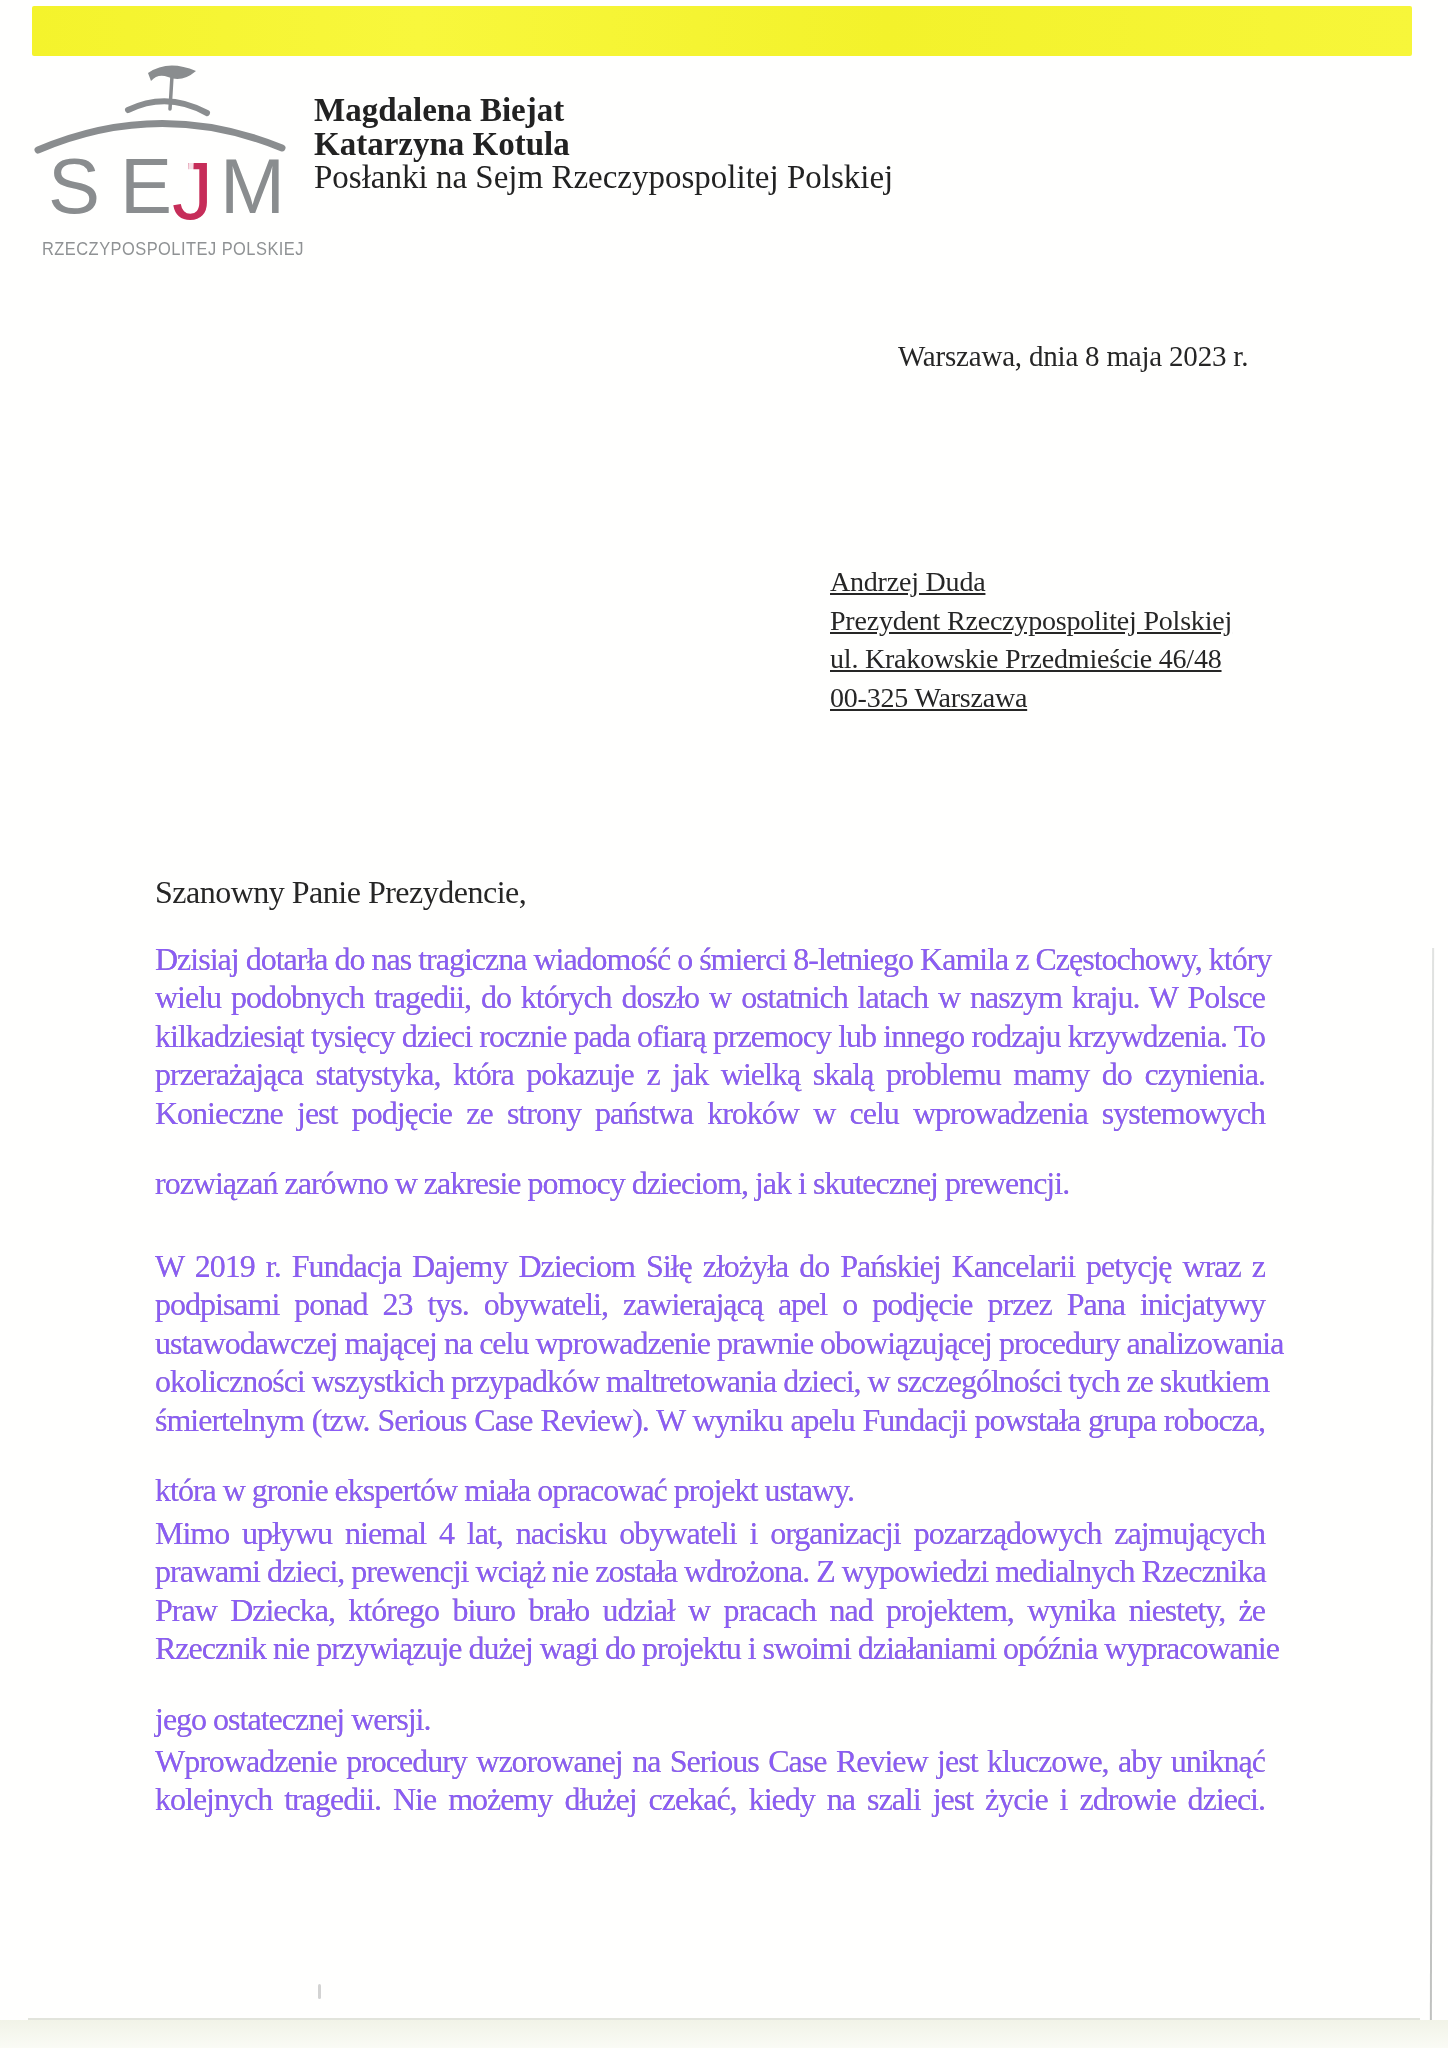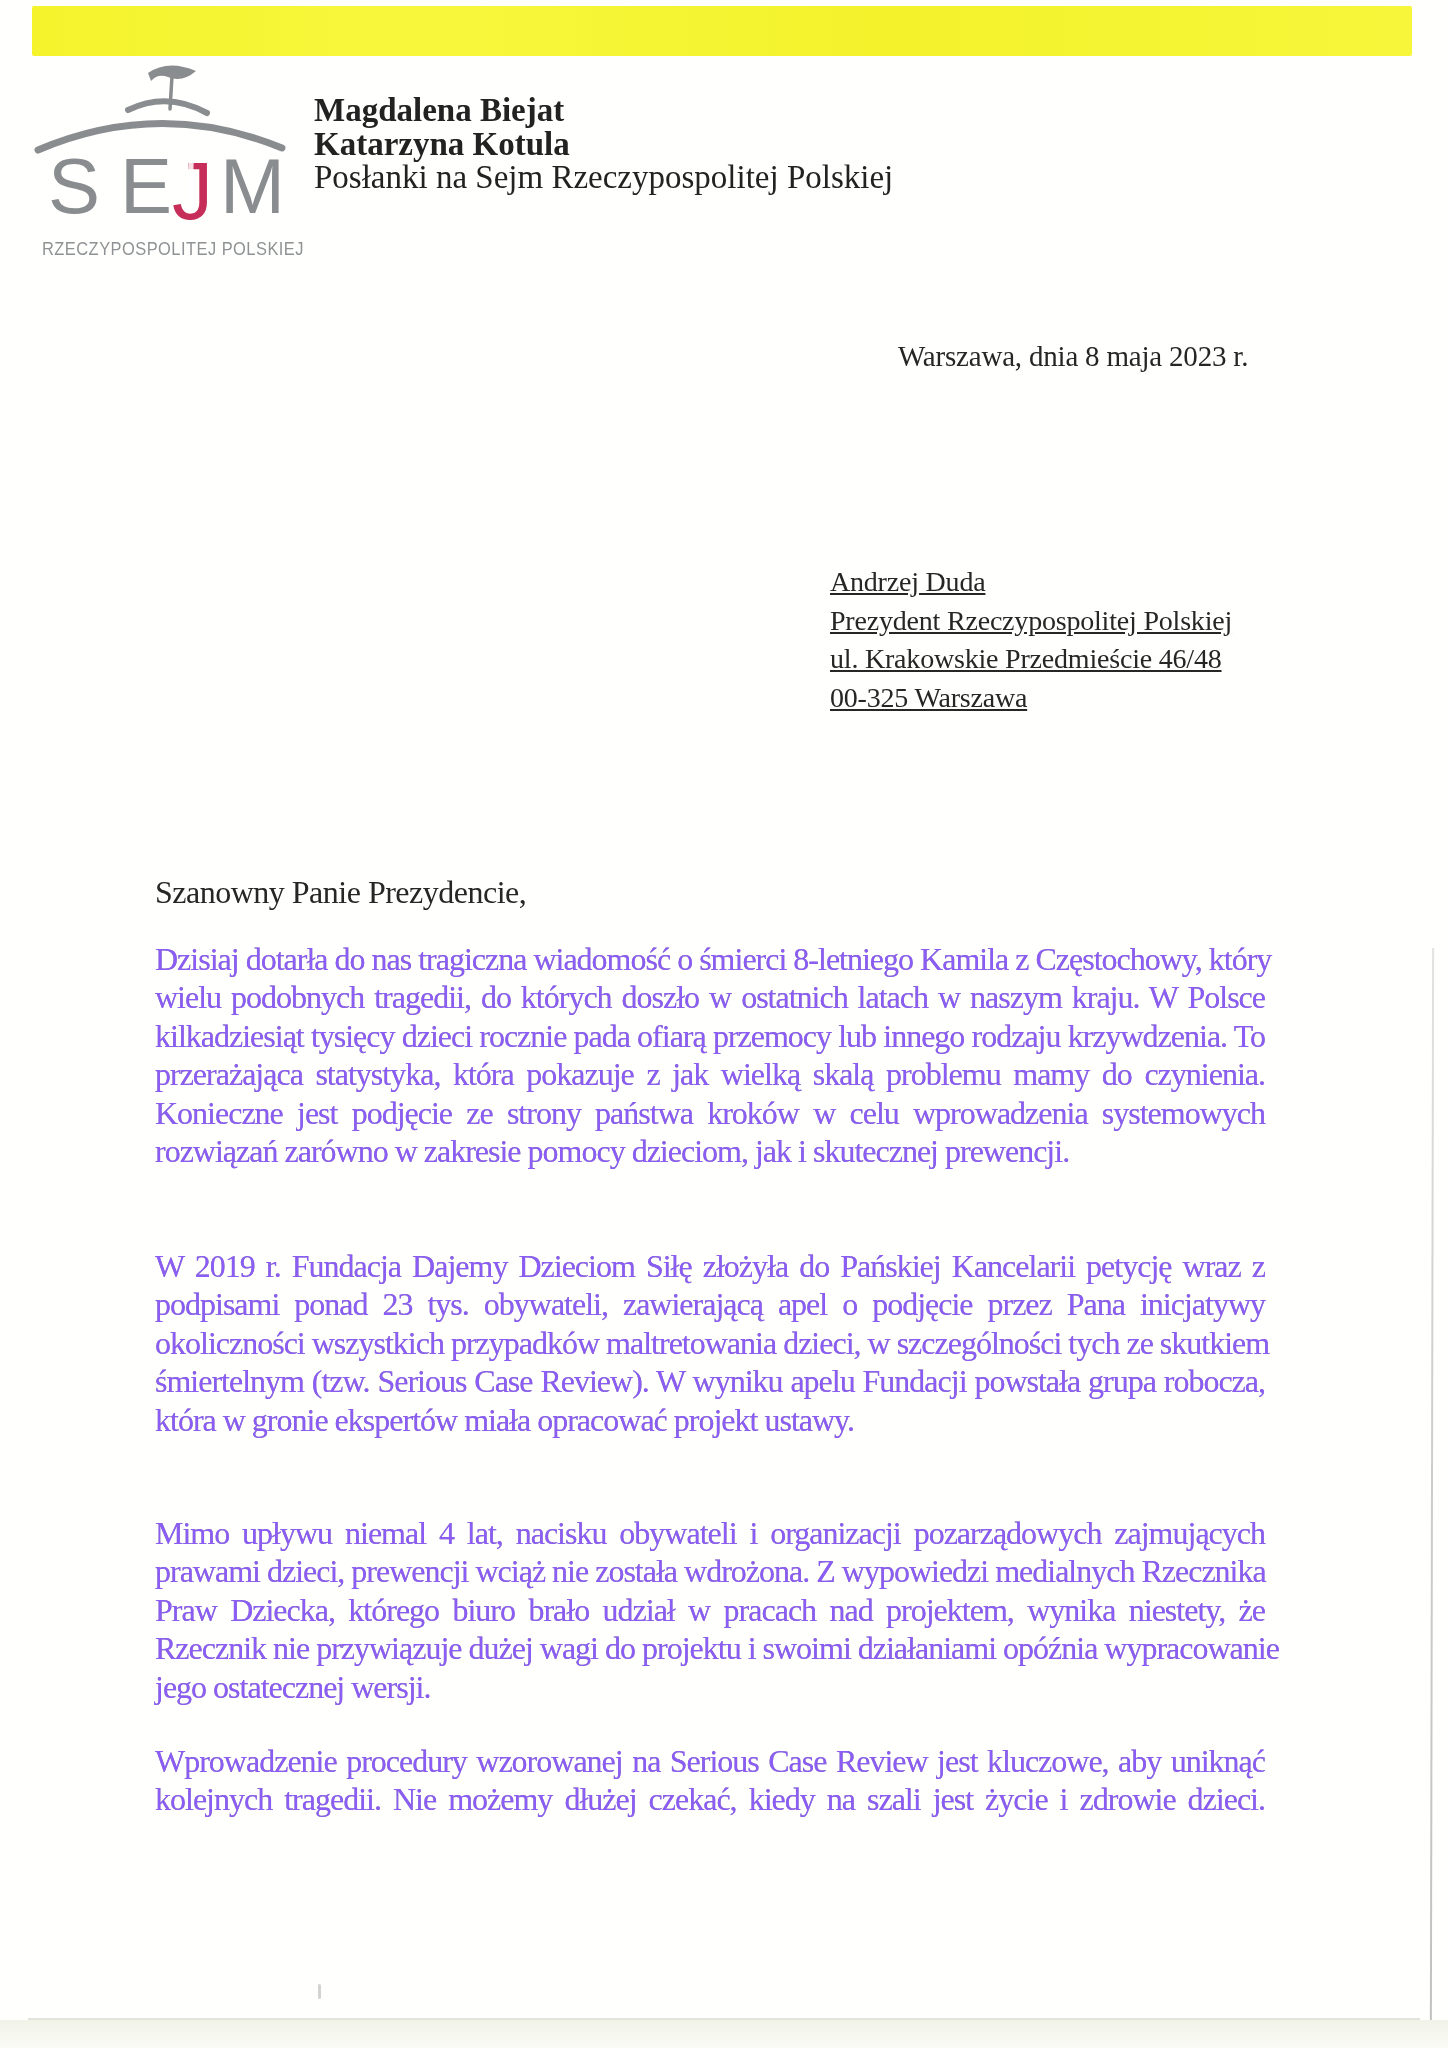--- a/index.html
+++ b/index.html
@@ -45,21 +45,21 @@
   .p2{top:1247px;}
   .p3{top:1514px;}
   .p4{top:1742px;}
   .bline{
     height:38.4px;line-height:38.4px;
     font-size:32px;letter-spacing:-1px;
     text-align:justify;text-align-last:justify;
     white-space:nowrap;color:#8b5cf6;
     text-shadow:0 0 0.5px rgba(20,20,20,0.45);
   }
-  .bline.last{text-align-last:left;}
+  .bline.last{text-align-last:left;margin-top:32px;}
   
   .scanline-right{
     position:absolute;left:1431px;top:948px;width:2px;height:1072px;
     background:linear-gradient(#dadcda,#c2c4c2 40%,#b0b2b0);
     opacity:.8;transform:rotate(0.12deg);
   }
   .scan-hline{
     position:absolute;left:28px;top:2018px;width:1392px;height:2px;
     background:#dfe1d8;opacity:.9;
   }
@@ -119,20 +119,21 @@
     <div class="bline">wielu podobnych tragedii, do których doszło w ostatnich latach w naszym kraju. W Polsce</div>
     <div class="bline">kilkadziesiąt tysięcy dzieci rocznie pada ofiarą przemocy lub innego rodzaju krzywdzenia. To</div>
     <div class="bline">przerażająca statystyka, która pokazuje z jak wielką skalą problemu mamy do czynienia.</div>
     <div class="bline">Konieczne jest podjęcie ze strony państwa kroków w celu wprowadzenia systemowych</div>
     <div class="bline last">rozwiązań zarówno w zakresie pomocy dzieciom, jak i skutecznej prewencji.</div>
   </div>
 
   <div class="para p2">
     <div class="bline">W 2019 r. Fundacja Dajemy Dzieciom Siłę złożyła do Pańskiej Kancelarii petycję wraz z</div>
     <div class="bline">podpisami ponad 23 tys. obywateli, zawierającą apel o podjęcie przez Pana inicjatywy</div>
+    <div class="bline">ustawodawczej mającej na celu wprowadzenie prawnie obowiązującej procedury analizowania</div>
     <div class="bline">okoliczności wszystkich przypadków maltretowania dzieci, w szczególności tych ze skutkiem</div>
     <div class="bline">śmiertelnym (tzw. Serious Case Review). W wyniku apelu Fundacji powstała grupa robocza,</div>
     <div class="bline last">która w gronie ekspertów miała opracować projekt ustawy.</div>
   </div>
 
   <div class="para p3">
     <div class="bline">Mimo upływu niemal 4 lat, nacisku obywateli i organizacji pozarządowych zajmujących</div>
     <div class="bline">prawami dzieci, prewencji wciąż nie została wdrożona. Z wypowiedzi medialnych Rzecznika</div>
     <div class="bline">Praw Dziecka, którego biuro brało udział w pracach nad projektem, wynika niestety, że</div>
     <div class="bline">Rzecznik nie przywiązuje dużej wagi do projektu i swoimi działaniami opóźnia wypracowanie</div>

